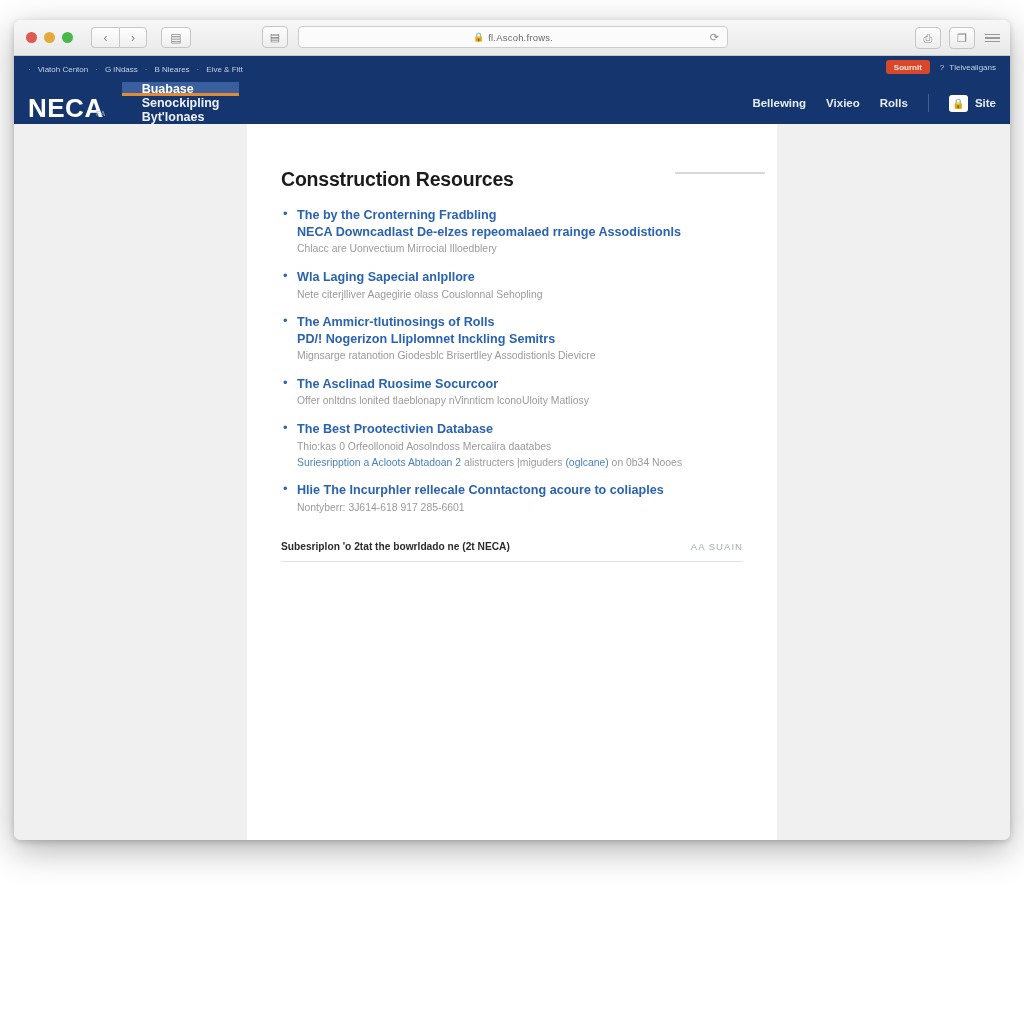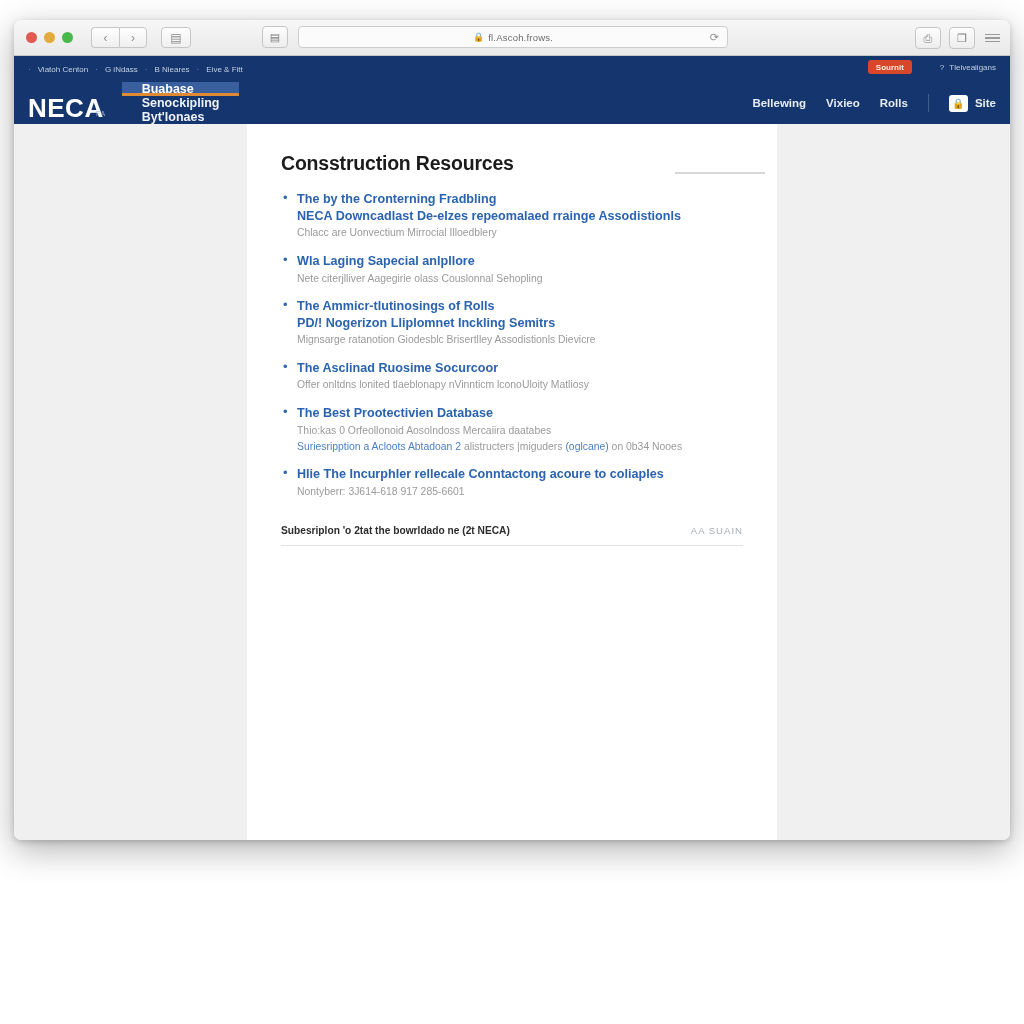--- a/index.html
+++ b/index.html
@@ -82,21 +82,21 @@
     padding: 0 14px; position: relative;
   }
   #breadcrumb { display: flex; align-items: center; gap: 7px; }
   .crumb {
     font-size: 8px; color: #c3cfe2; white-space: nowrap;
     filter: blur(0.6px);
   }
   .crumb-sep { font-size: 8px; color: #7f93b6; }
   #utility-right {
     position: absolute; right: 14px; top: 4px;
-    display: flex; align-items: center; gap: 28px;
+    display: flex; align-items: center; gap: 10px;
   }
   #summit-badge {
     background: #d9472b; color: #ffe9e2;
     font-size: 8px; font-weight: bold;
     padding: 2.5px 8px; border-radius: 3px;
     filter: blur(0.55px);
   }
   #utility-link {
     font-size: 8px; color: #c3cfe2; display: flex; align-items: center; gap: 5px;
     filter: blur(0.6px);
@@ -150,21 +150,21 @@
     background: #f0f0f0;
     display: flex; justify-content: center;
   }
   #content-column {
     width: 530px; background: #ffffff;
     padding: 28px 34px 0 34px;
     position: relative;
   }
   #page-title {
     font-size: 19.5px; font-weight: bold; color: #1b1b1b;
-    letter-spacing: -0.2px; margin-bottom: 16px;
+    letter-spacing: -0.2px; margin-bottom: 16px; margin-top: 16px;
   }
   #title-rule {
     position: absolute; right: 12px; top: 48px;
     width: 90px; height: 1.5px; background: #d8d8d8;
   }
 
   #resource-list { list-style: none; margin-top: 14px; }
   #resource-list > li { position: relative; padding-left: 16px; margin-bottom: 12px; }
   #resource-list > li::before {
     content: "•"; position: absolute; left: 2px; top: -1px;

